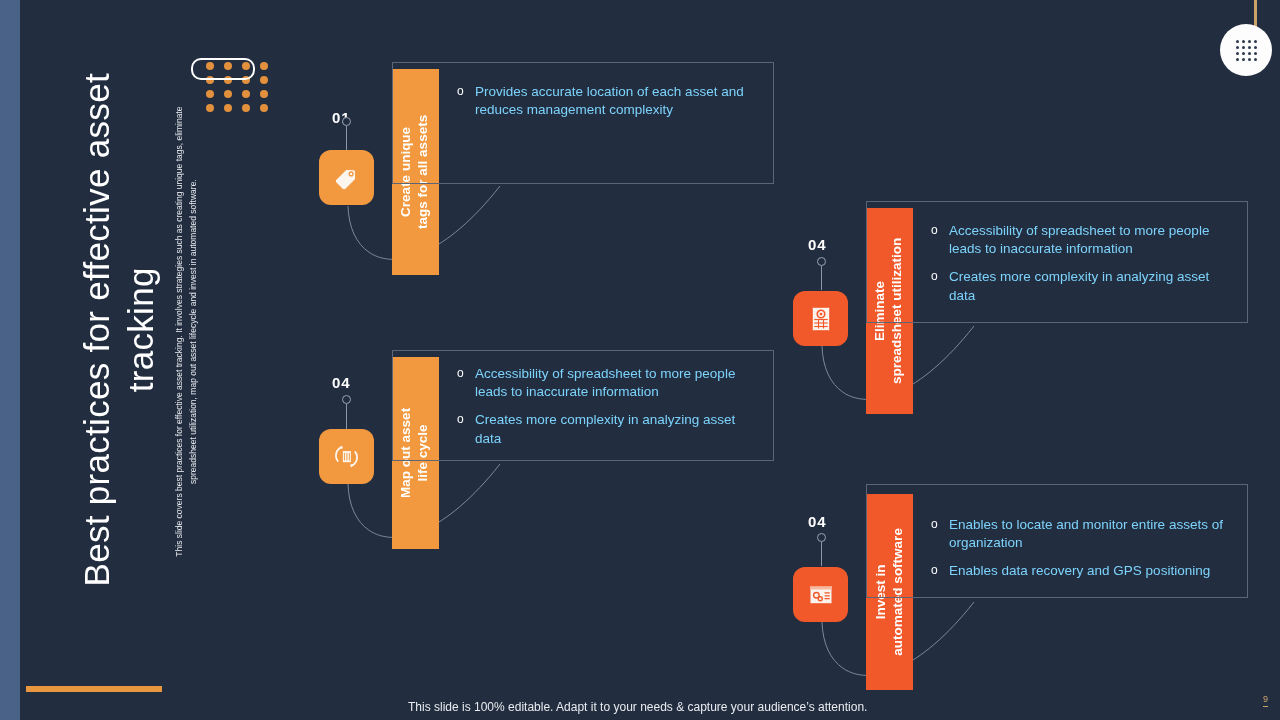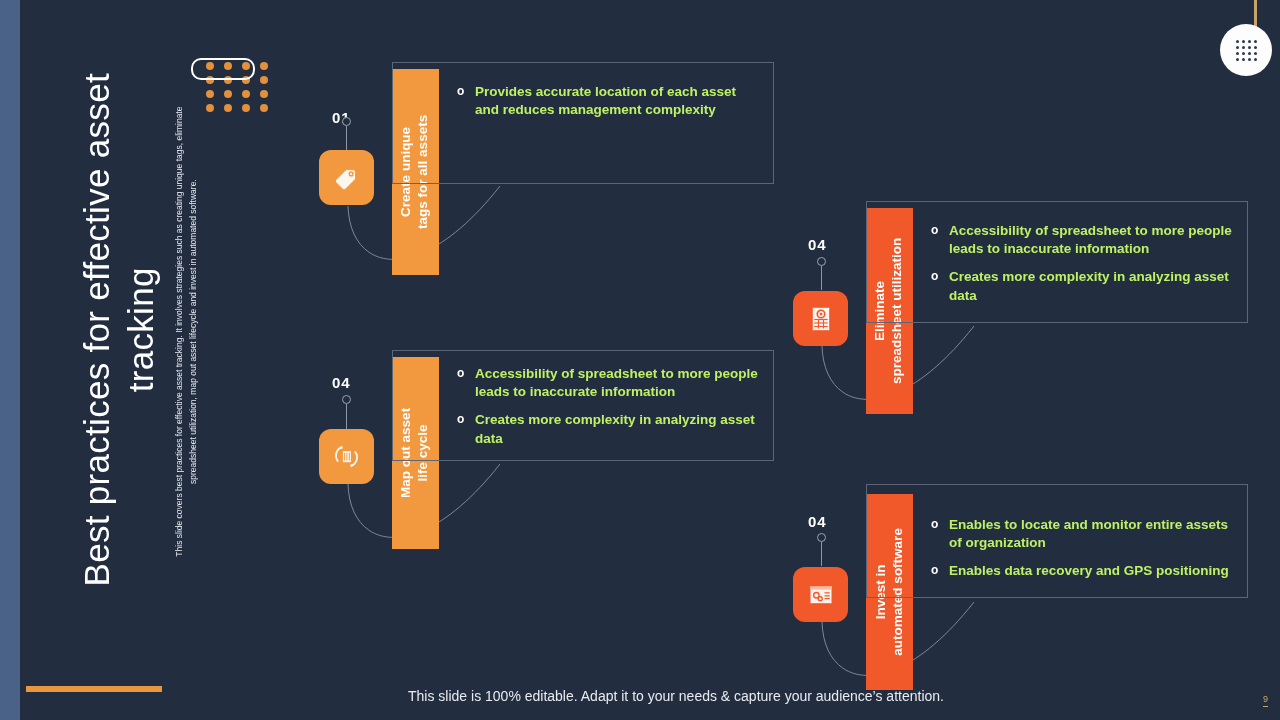--- a/index.html
+++ b/index.html
@@ -50,28 +50,28 @@
      border:1px solid #9aa3b2;background:#222e40;box-sizing:border-box;}
   .icontile{position:absolute;width:55px;height:55px;border-radius:12px;
      display:flex;align-items:center;justify-content:center;}
   .vbar{position:absolute;display:flex;align-items:center;justify-content:center;}
   .vbar span{
     transform:rotate(-90deg);white-space:nowrap;
     color:#ffffff;font-size:13.5px;font-weight:bold;line-height:1.25;text-align:center;
   }
   .panel{position:absolute;border:1px solid #5c6678;box-sizing:border-box;}
   .panel ul{margin:0;padding:0;list-style:none;}
-  .panel li{position:relative;color:#bef264;font-size:13.5px;line-height:1.35;
-     padding-left:18px;margin-bottom:10px;font-weight:bold;}
+  .panel li{position:relative;color:#7dd3fc;font-size:13.5px;line-height:1.35;
+     padding-left:18px;margin-bottom:10px;}
   .panel li:last-child{margin-bottom:0;}
   .panel li:before{content:"o";position:absolute;left:0;top:0;color:#ffffff;font-size:12px;}
   .arc{position:absolute;pointer-events:none;}
 
   
-  .footer{position:absolute;left:408px;bottom:16px;color:#e9ebef;font-size:14px;}
+  .footer{position:absolute;left:408px;bottom:6px;color:#e9ebef;font-size:12px;}
   .pageno{position:absolute;right:12px;bottom:16px;color:#c9a46a;font-size:9px;}
   .pageno:after{content:"";position:absolute;left:0;right:0;bottom:-3px;height:1px;background:#c9a46a;}
 </style>
 </head>
 <body>
 
 <div id="slide">
 
   <div class="left-strip"></div>
   <div class="bottom-bar"></div>

